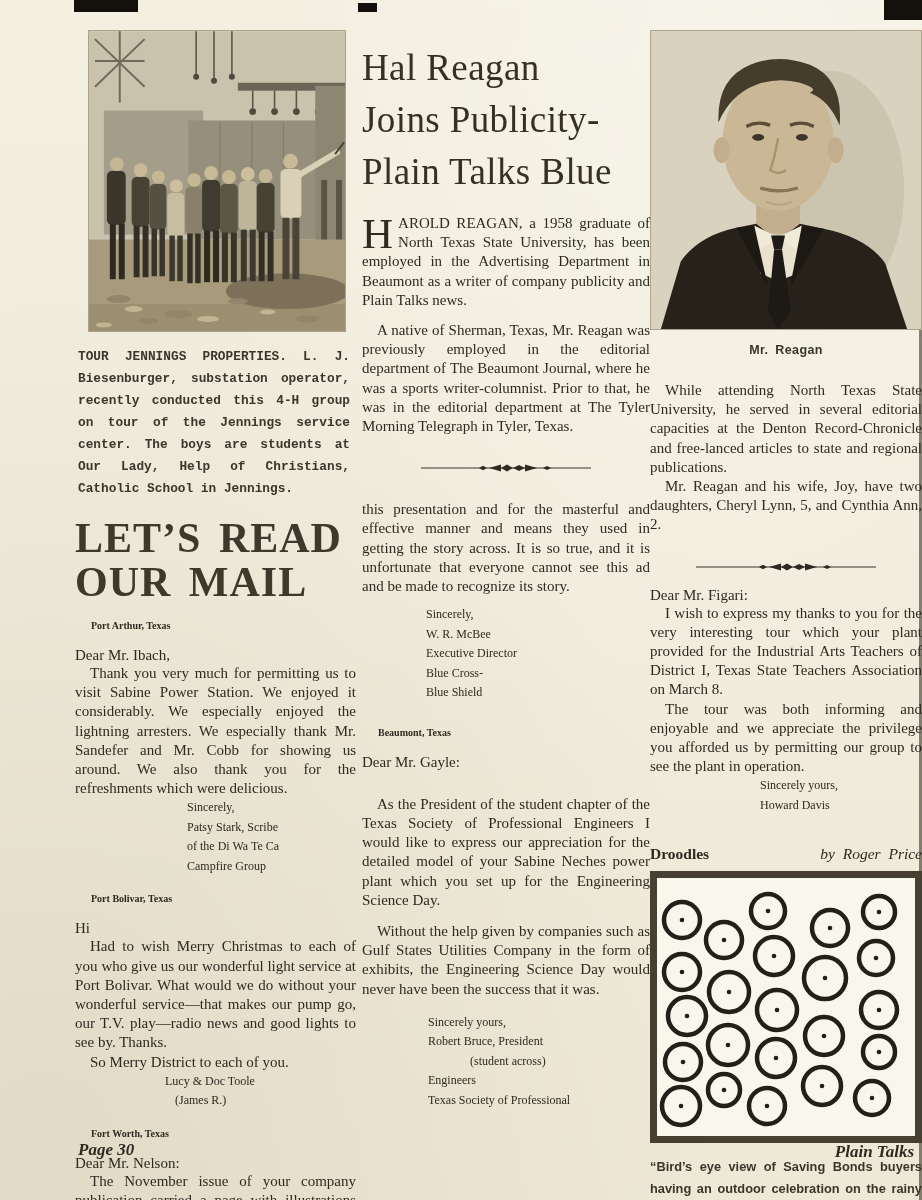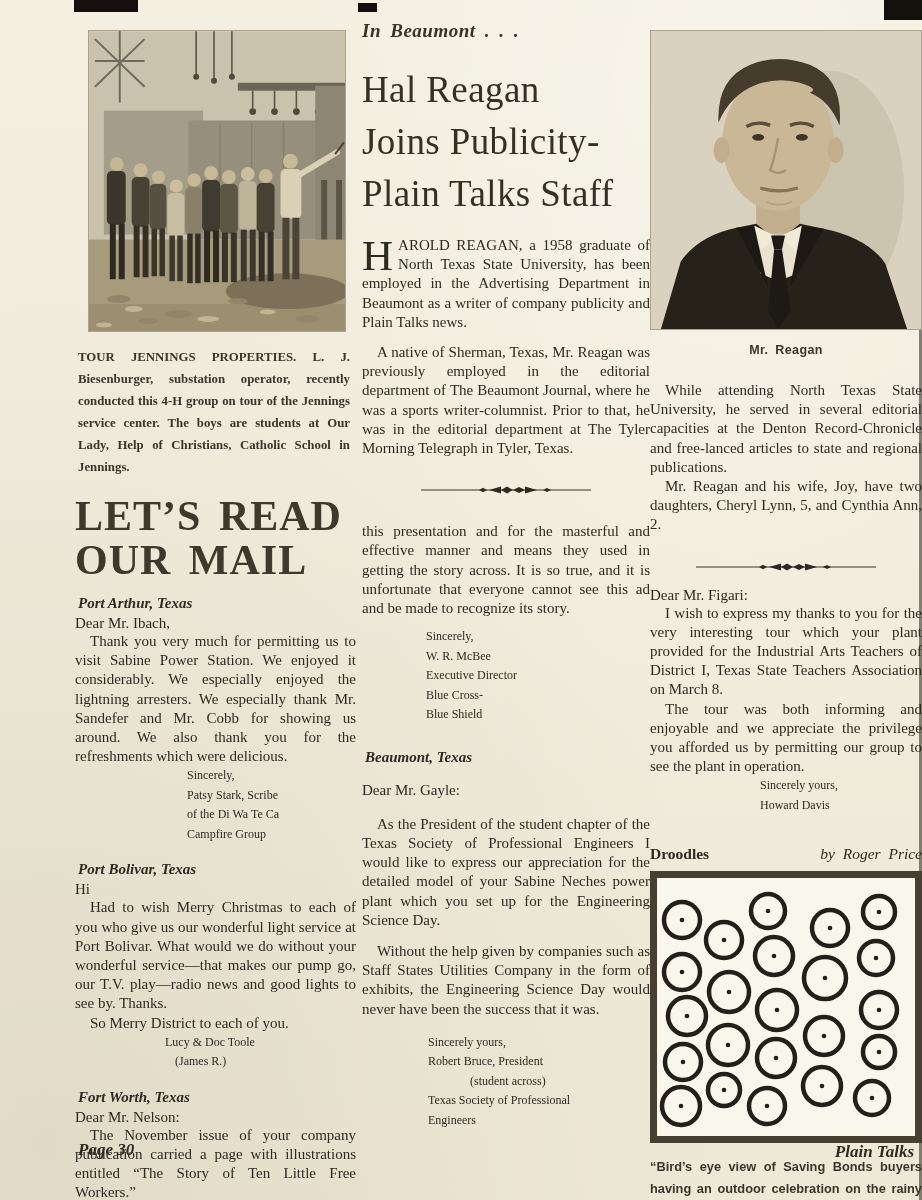--- a/index.html
+++ b/index.html
@@ -19,31 +19,31 @@
   .col { position:absolute; }
   .col-left  { left:75px;  top:30px; width:281px; }
   .col-mid   { left:362px; top:20px; width:288px; }
   .col-right { left:650px; top:30px; width:272px; }
 
   .photo-frame { border:1px solid #aaa28b; box-sizing:border-box; }
   .tour-photo { width:258px; height:302px; margin-left:13px; }
   .portrait-photo { width:272px; height:300px; }
 
   .caption {
-    font-family:Liberation Serif, serif;
+    font-family:Liberation Mono, monospace;
     font-weight:bold; font-size:12.8px; line-height:1.72; color:#39362c;
     text-align:justify; margin:14px 0 0 3px; width:272px;
   }
   .mail-heading {
     margin:16px 0 0 0; font-weight:bold; font-size:42px; line-height:44px;
     color:#3e392c; letter-spacing:1px; word-spacing:6px;
   }
   .body-p { font-size:15px; line-height:19.2px; text-align:justify; margin:0; }
   .indent { text-indent:15px; }
-  .loc { font-weight:bold; font-size:15px; margin:3px; color:#34302­5;font-style:italic; }
+  .loc { font-weight:bold; font-size:10px; margin:16px; color:#34302­5; }
   .salut { font-size:15px; margin:1px 0 0 0; }
   .sig { font-size:12px; line-height:19.5px; }
   .letter { margin-top:15px; }
 
   .kicker { font-weight:bold; font-style:italic; font-size:19px; margin:0; color:#38332a; letter-spacing:0.5px; word-spacing:4px; }
   .headline { margin:22px 0 0 0; font-size:37px; line-height:52px; font-weight:normal; color:#353024; letter-spacing:0.4px; }
   .dropcap { float:left; font-size:43px; line-height:33px; padding:3px 5px 0 0; color:#2e2a21; }
 
   .divider { display:block; margin:26px auto 0 auto; }
 
@@ -242,23 +242,22 @@
 
     <section class="letter" style="margin-top:17px;">
       <p class="loc">Fort Worth, Texas</p>
       <p class="salut">Dear Mr. Nelson:</p>
       <p class="body-p indent">The November issue of your company publication carried a page with illustrations entitled “The Story of Ten Little Free Workers.”</p>
       <p class="body-p indent">I congratulate all of those who contributed to the thinking that went into</p>
     </section>
   </div>
 
   <div class="col col-mid">
-    <p class="kicker">In Beaumont . . .</p>
-
-    <h2 class="headline"><span>Hal Reagan</span><br><span>Joins Publicity-</span><br><span>Plain Talks Staff</span></h2>
+
+    <h2 class="headline"><span>Hal Reagan</span><br><span>Joins Publicity-</span><br><span>Plain Talks Blue</span></h2>
 
     <p class="body-p" style="margin-top:16px;"><span class="dropcap">H</span><span>AROLD REAGAN, a 1958 graduate of North Texas State University, has been employed in the Advertising Department in Beaumont as a writer of company publicity and Plain Talks news.</span></p>
 
     <p class="body-p indent" style="margin-top:11px;">A native of Sherman, Texas, Mr. Reagan was previously employed in the editorial department of The Beaumont Journal, where he was a sports writer-columnist. Prior to that, he was in the editorial department at The Tyler Morning Telegraph in Tyler, Texas.</p>
 
     <svg class="divider" width="170" height="12" viewBox="0 0 170 12">
       <line x1="0" y1="6" x2="170" y2="6" stroke="#3a352b" stroke-width="1.1"></line>
       <g fill="#2e2a21">
         <polygon points="58,6 62,3.8 66,6 62,8.2"></polygon>
         <polygon points="68,6 80,2.6 80,9.4"></polygon>
@@ -274,28 +273,28 @@
       <div>Sincerely,</div>
       <div>W. R. McBee</div>
       <div>Executive Director</div>
       <div>Blue Cross-</div>
       <div>Blue Shield</div>
     </div>
 
     <section class="letter" style="margin-top:24px;">
       <p class="loc">Beaumont, Texas</p>
       <p class="salut" style="margin-top:16px;">Dear Mr. Gayle:</p>
-      <p class="body-p indent" style="margin-top:16px;">As the President of the student chapter of the Texas Society of Professional Engineers I would like to express our appreciation for the detailed model of your Sabine Neches power plant which you set up for the Engineering Science Day.</p>
-      <p class="body-p indent" style="margin-top:12px;">Without the help given by companies such as Staff States Utilities Company in the form of exhibits, the Engineering Science Day would never have been the success that it was.</p>
+      <p class="body-p indent" style="margin-top:24px;">As the President of the student chapter of the Texas Society of Professional Engineers I would like to express our appreciation for the detailed model of your Sabine Neches power plant which you set up for the Engineering Science Day.</p>
+      <p class="body-p indent" style="margin-top:12px;">Without the help given by companies such as Gulf States Utilities Company in the form of exhibits, the Engineering Science Day would never have been the success that it was.</p>
       <div class="sig" style="margin-top:14px;">
         <div style="padding-left:66px;">Sincerely yours,</div>
         <div style="padding-left:66px;">Robert Bruce, President</div>
         <div style="padding-left:108px;">(student across)</div>
+        <div style="padding-left:66px;">Engineers</div>
         <div style="padding-left:66px;">Texas Society of Professional</div>
-        <div style="padding-left:66px;">Engineers</div>
       </div>
     </section>
   </div>
 
   <div class="col col-right">
 
     <div class="portrait-photo photo-frame">
       <svg width="270" height="298" viewBox="0 0 272 300">
         <rect x="0" y="0" width="272" height="300" fill="#d8d2bf"></rect>
         <ellipse cx="180" cy="160" rx="75" ry="120" fill="#cbc4ae"></ellipse>

